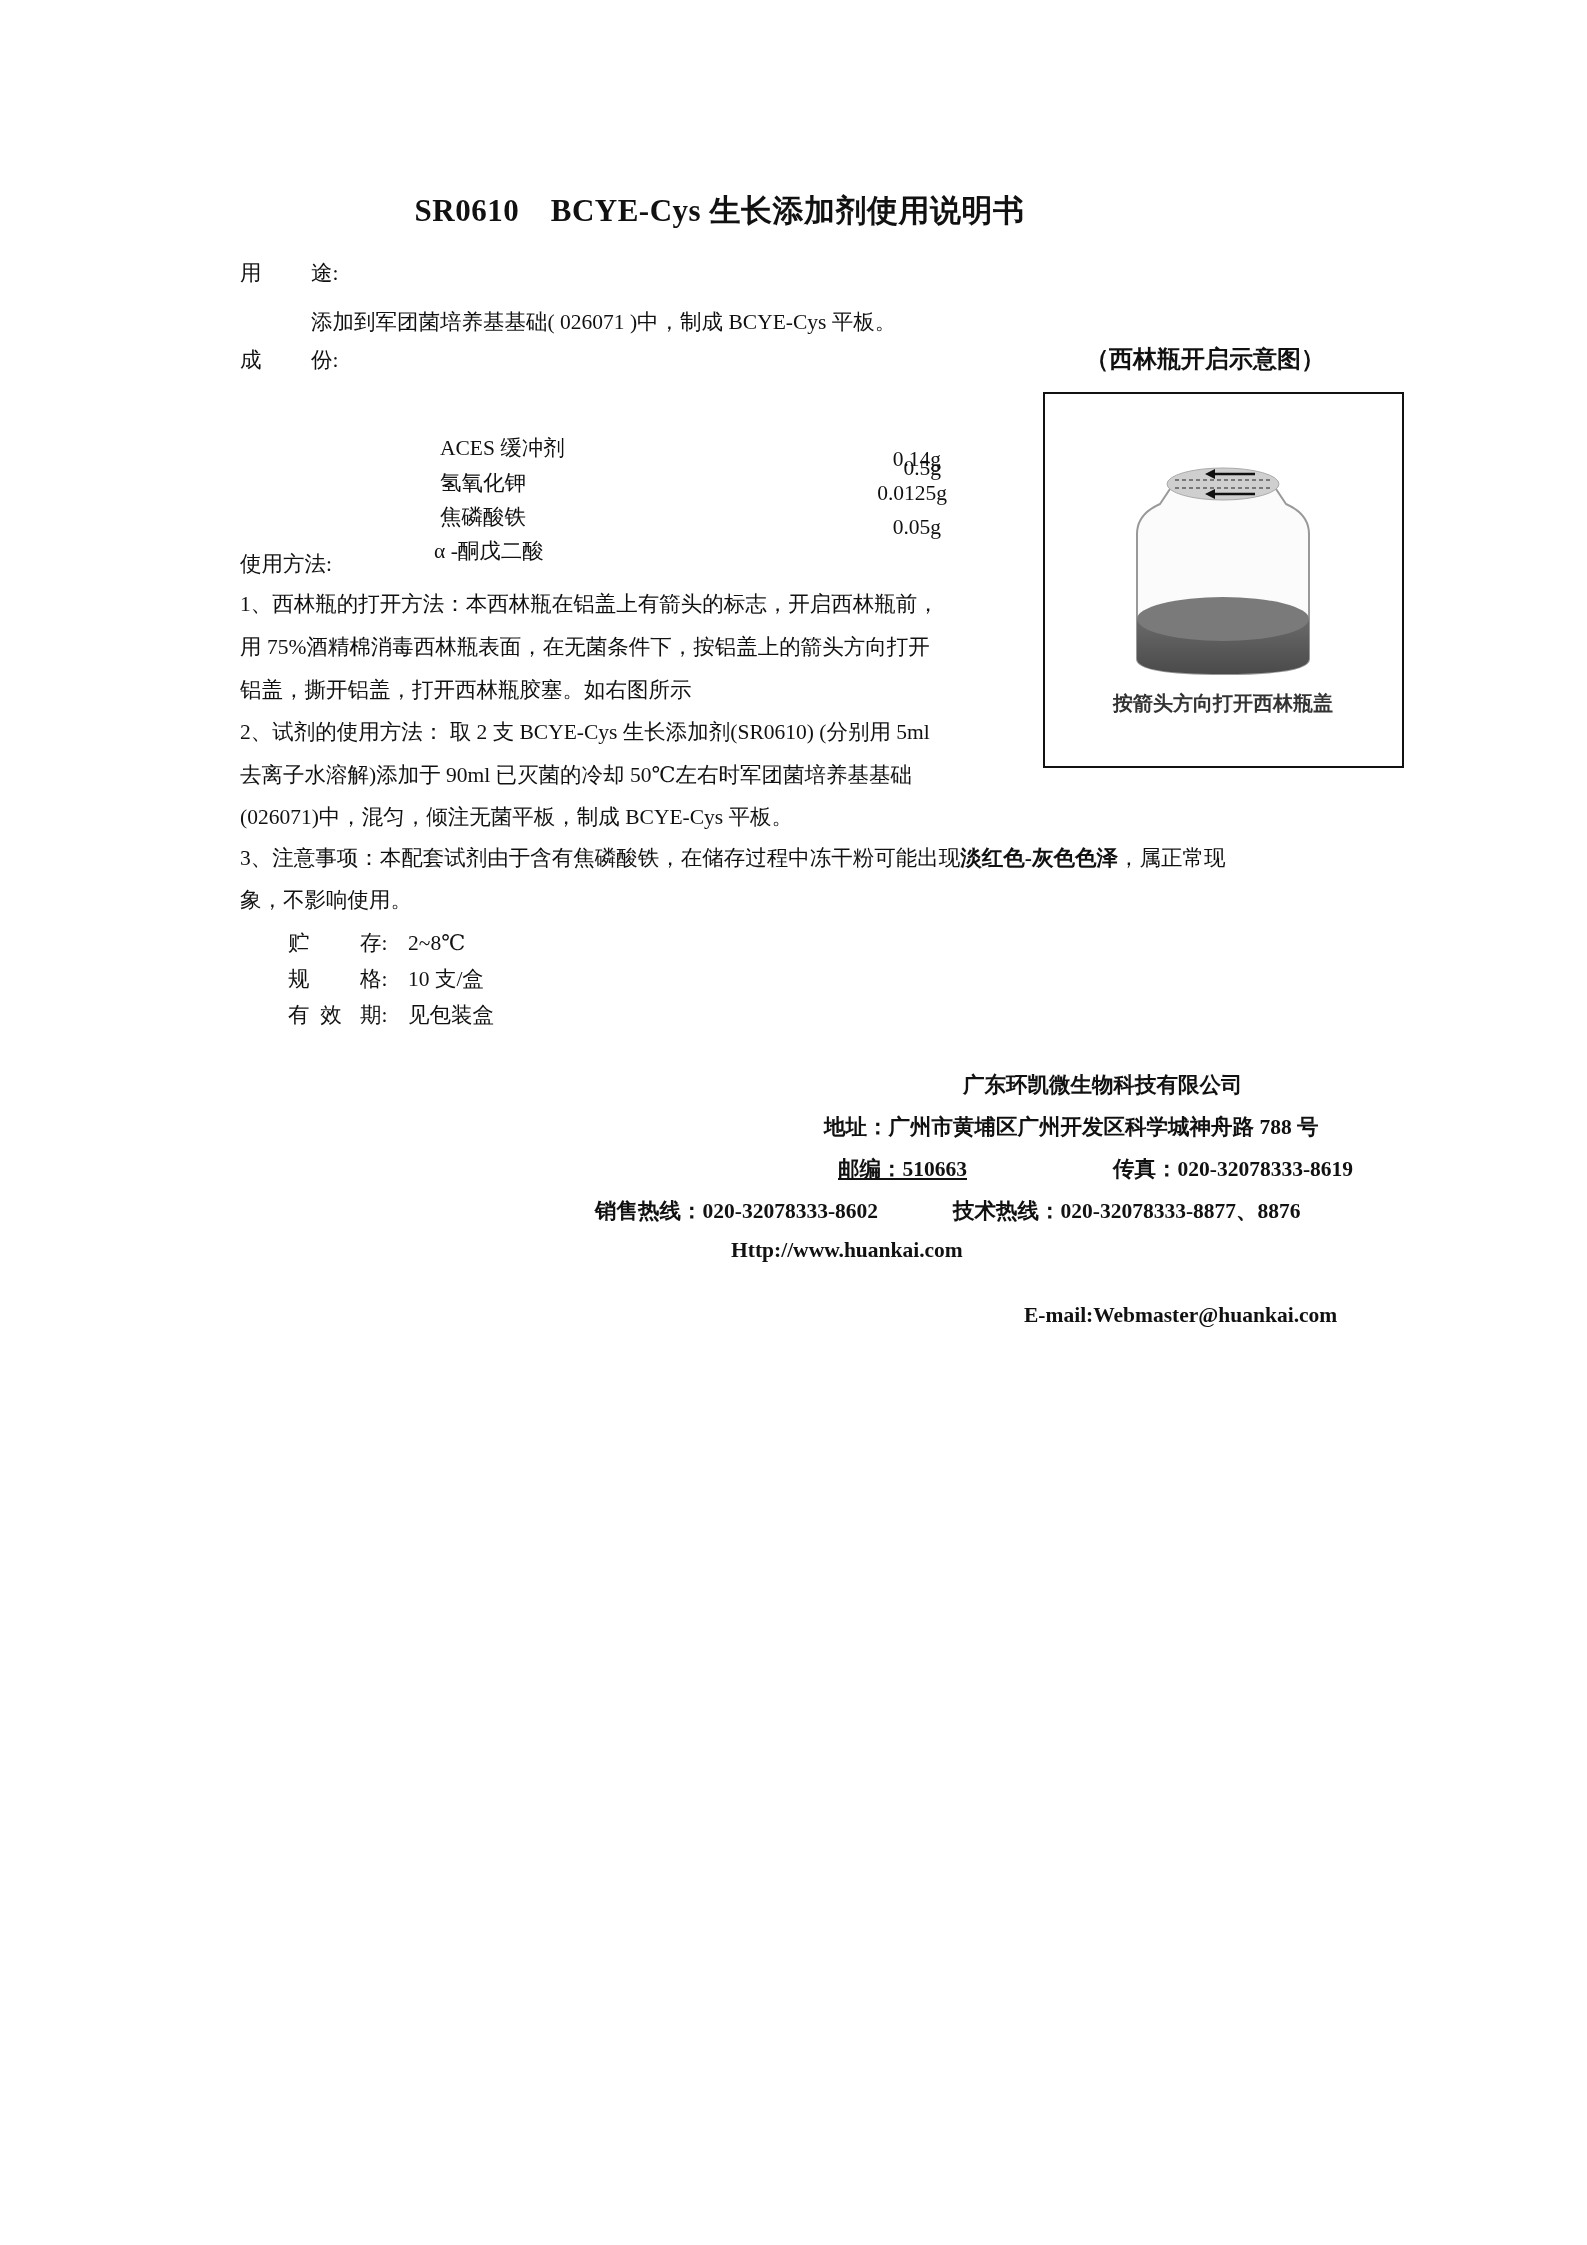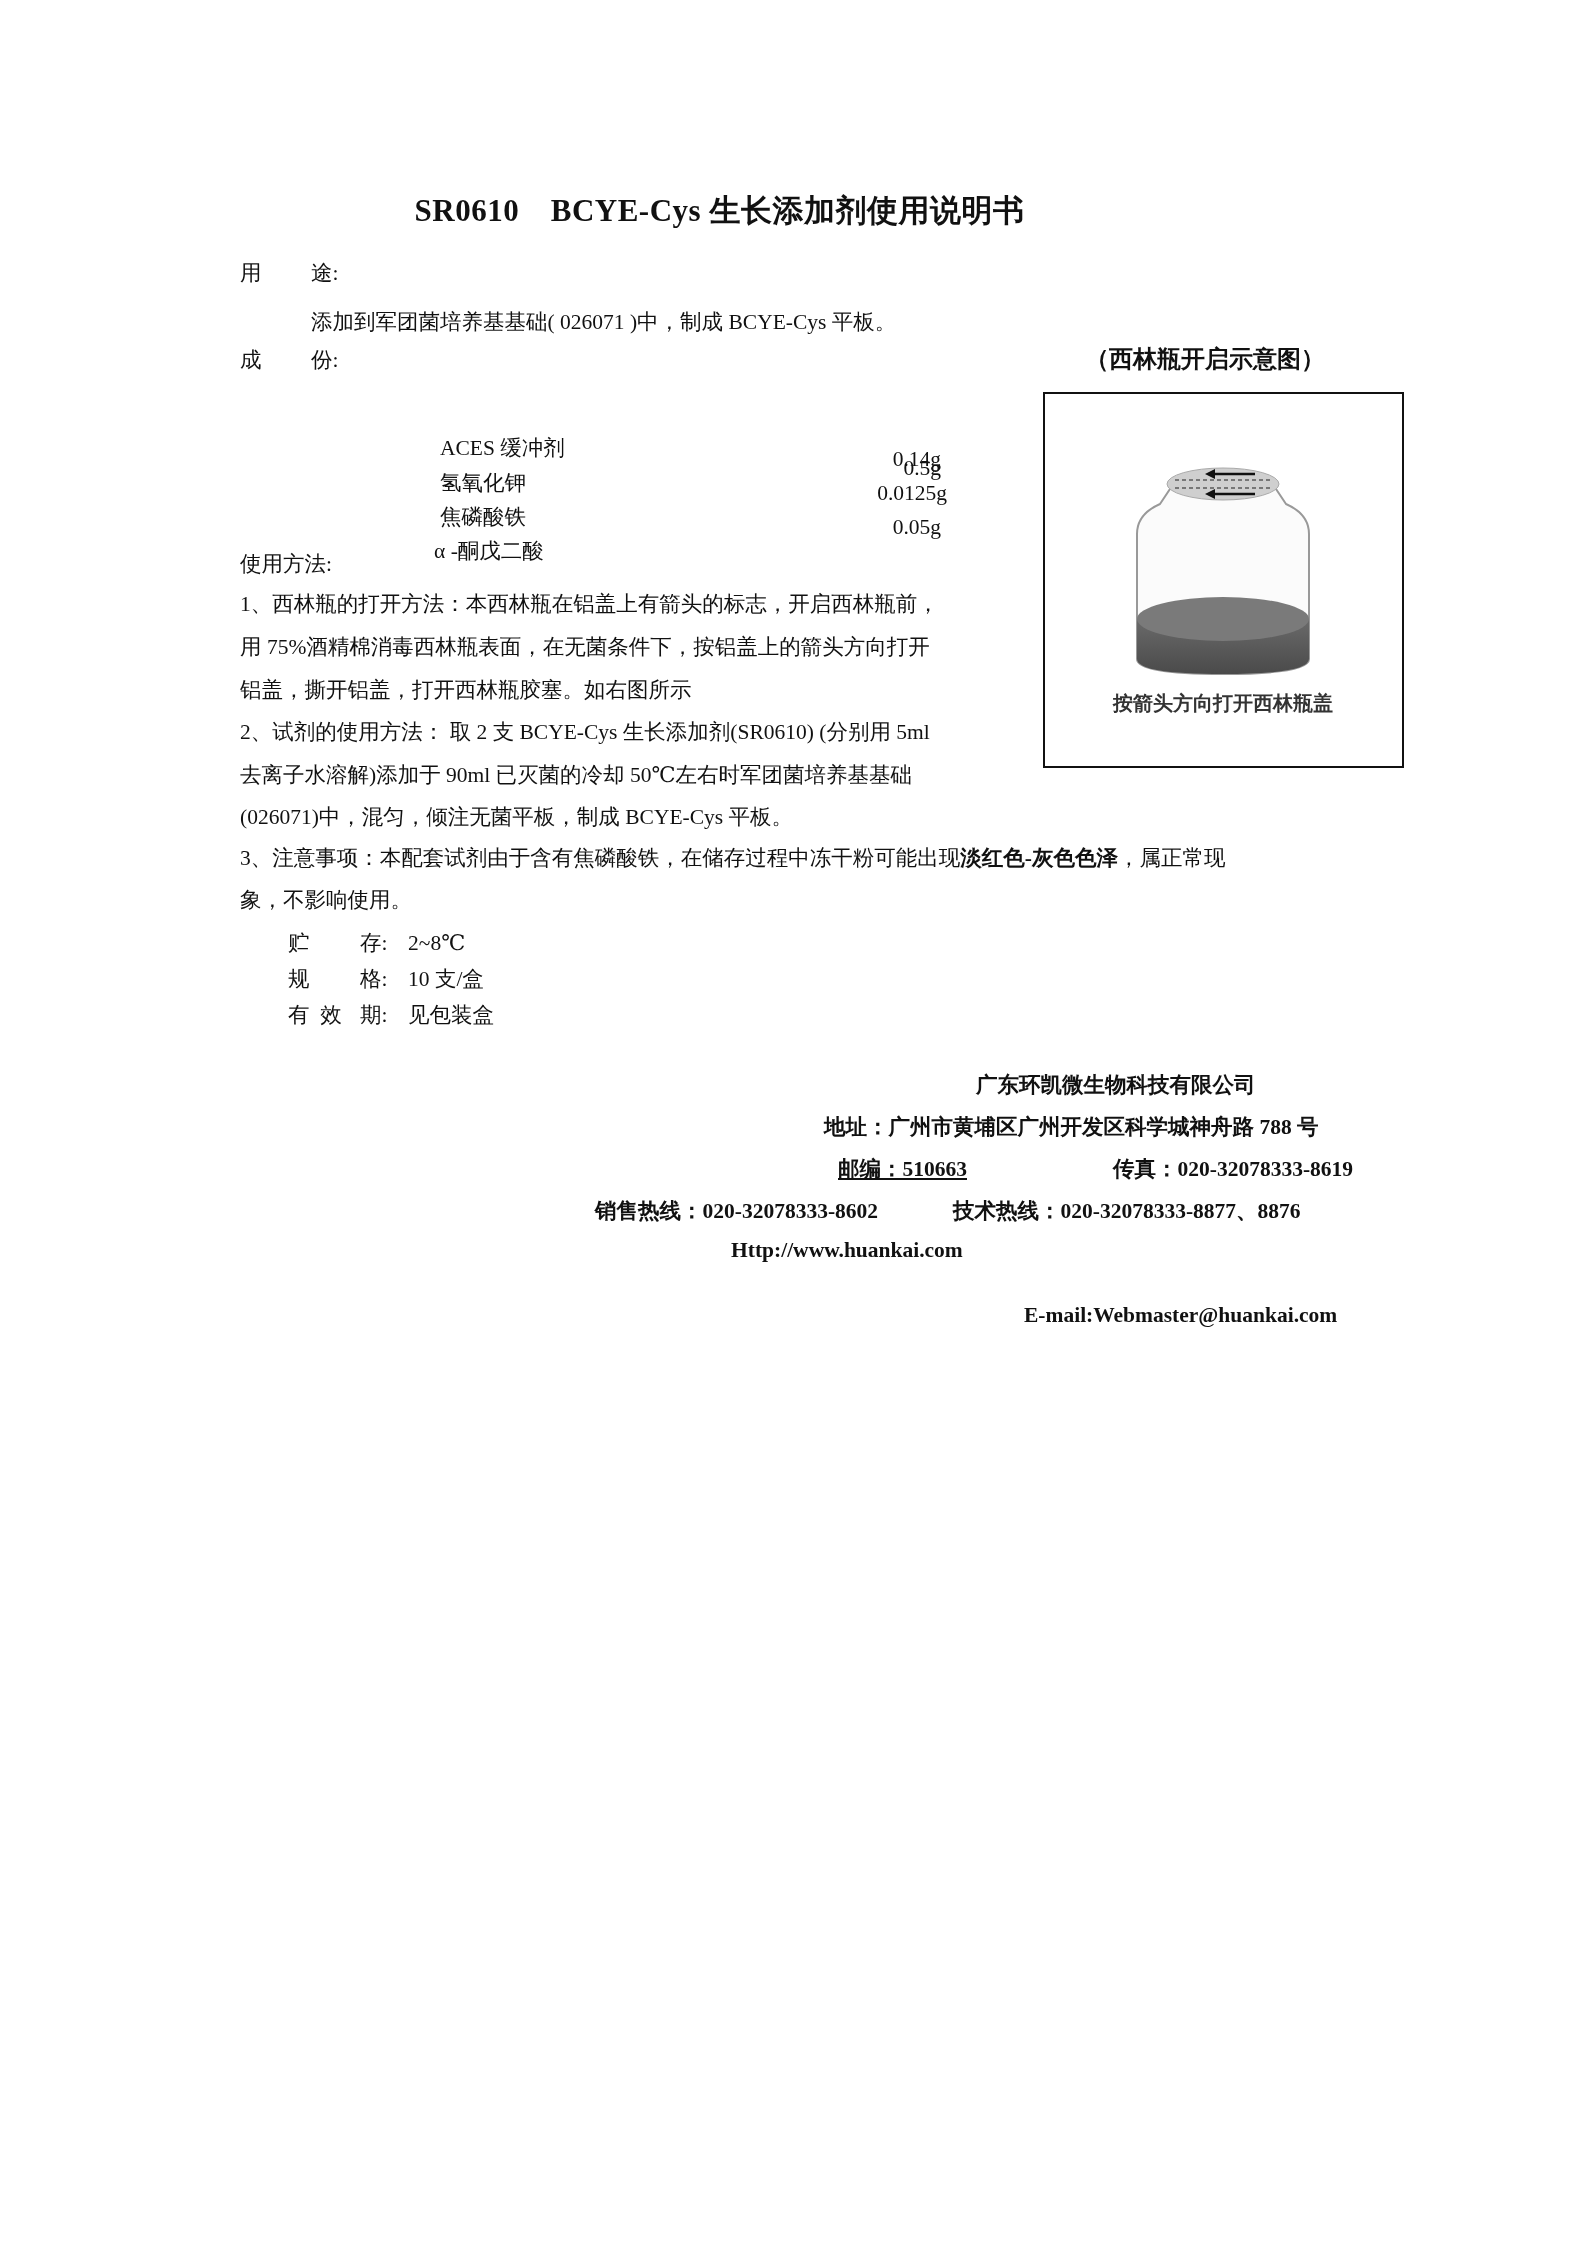--- a/index.html
+++ b/index.html
@@ -88,21 +88,21 @@
   <div class="abs body-text" style="top:964px;left:288px;">规</div>
   <div class="abs body-text" style="top:964px;left:360px;">格:</div>
   <div class="abs body-text" style="top:964px;left:408px;">10 支/盒</div>
 
   <div class="abs body-text" style="top:1000px;left:288px;white-space:pre;text-align:right;">有  效</div>
   <div class="abs body-text" style="top:1000px;left:360px;">期:</div>
   <div class="abs body-text" style="top:1000px;left:408px;">见包装盒</div>
 </div>
 
 <div>
-  <div class="abs footer" style="top:1070px;left:963px;margin-left:13px;">广东环凯微生物科技有限公司</div>
+  <div class="abs footer" style="top:1070px;left:963px;">广东环凯微生物科技有限公司</div>
   <div class="abs footer" style="top:1112px;left:824px;">地址：广州市黄埔区广州开发区科学城神舟路 788 号</div>
   <div class="abs footer" style="top:1154px;left:838px;text-decoration:underline;">邮编：510663</div>
   <div class="abs footer" style="top:1154px;left:1113px;">传真：020-32078333-8619</div>
   <div class="abs footer" style="top:1196px;left:595px;">销售热线：020-32078333-8602</div>
   <div class="abs footer" style="top:1196px;left:953px;">技术热线：020-32078333-8877、8876</div>
   <div class="abs footer" style="top:1238px;left:731px;">Http://www.huankai.com</div>
   <div class="abs footer" style="top:1303px;left:1024px;">E-mail:Webmaster@huankai.com</div>
 </div>
 
 </body></html>

